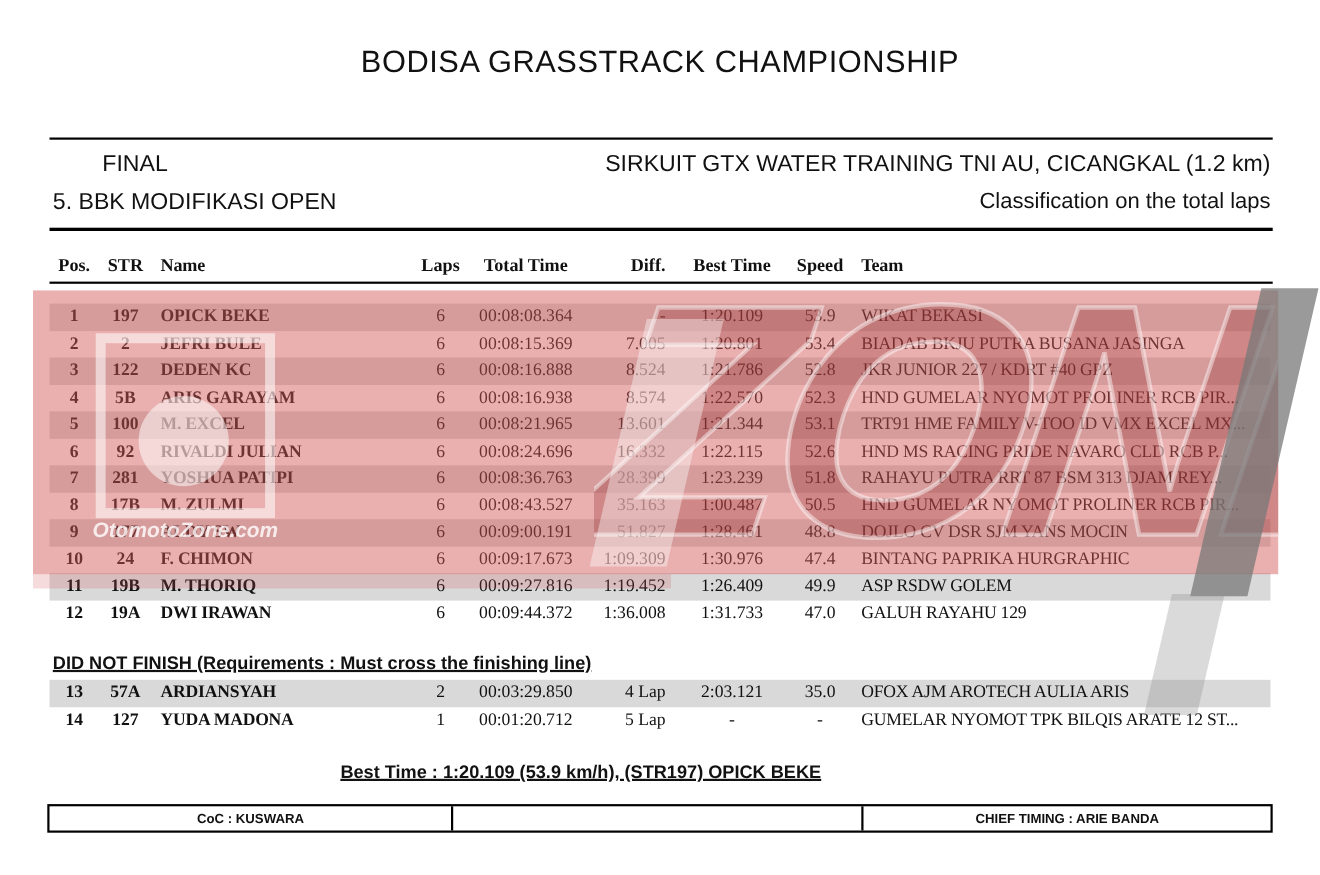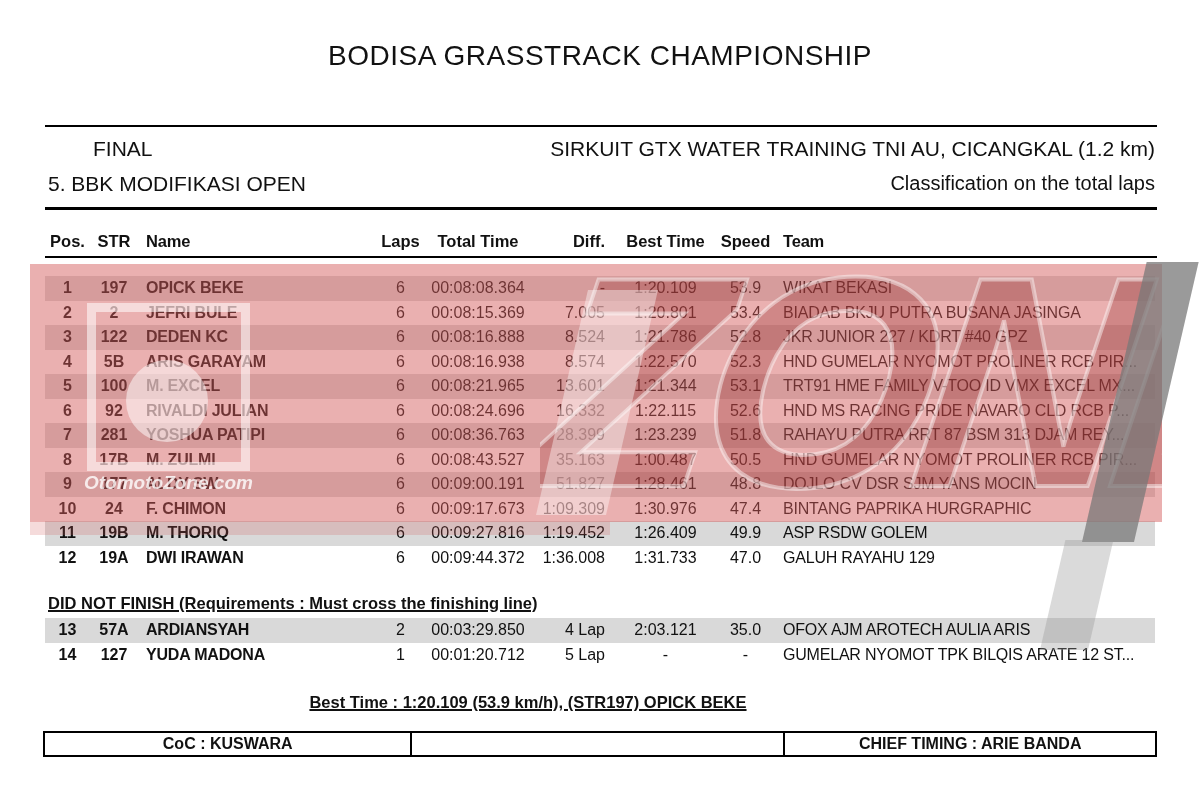--- a/index.html
+++ b/index.html
@@ -13,38 +13,38 @@
   .title{top:40px;left:0;width:1200px;text-align:center;font-size:28px;font-weight:normal;letter-spacing:.5px;}
   .date{top:92px;left:0;width:1200px;text-align:center;font-size:20px;font-weight:bold;}
   .rule{background:#000;}
   .rule1{left:45px;top:125px;width:1112px;height:2px;}
   .meta1{left:48px;right:45px;top:137px;display:flex;justify-content:space-between;font-size:21px;margin-left:45px;}
   .meta2{left:48px;right:45px;top:172px;display:flex;justify-content:space-between;}
   .meta2 .cat{font-size:21px;}
   .meta2 .cls{font-size:20px;}
   .rule2{left:45px;top:207px;width:1112px;height:3px;}
   
-  .grid{display:grid;grid-template-columns:45px 48px 240px 45px 110px 80px 105px 55px 1fr;}
+  .grid{display:grid;grid-template-columns:45px 48px 240px 45px 110px 80px 105px 55px 1fr;font-family:Liberation Serif, serif;}
   .thead{left:45px;top:228px;width:1110px;height:26px;line-height:26px;font-size:16.5px;font-weight:bold;}
   .rule3{left:45px;top:256px;width:1112px;height:2px;}
   .tbody{left:45px;top:276px;width:1110px;}
   .dnfbody{left:45px;top:618px;width:1110px;}
   .trow{height:24.5px;line-height:24.5px;font-size:16px;}
   .trow.stripe{background:#d9d9d9;}
   .cell{white-space:nowrap;overflow:hidden;}
   .c-pos,.c-str{text-align:center;font-weight:bold;}
   .c-name{font-weight:bold;padding-left:8px;letter-spacing:-.2px;}
   .c-laps,.c-total,.c-best,.c-speed{text-align:center;}
   .c-diff{text-align:right;padding-right:8px;}
   .c-team{padding-left:10px;letter-spacing:-.2px;}
   
   .dnf-head{left:48px;top:594px;font-size:16.5px;font-weight:bold;text-decoration:underline;text-decoration-thickness:2px;}
   .bestline{left:0;top:693px;width:1056px;text-align:center;font-size:16.5px;font-weight:bold;text-decoration:underline;text-decoration-thickness:2px;}
   .footer{left:43px;top:731px;width:1114px;height:26px;border:2px solid #000;display:flex;box-sizing:border-box;}
-  .fcell{line-height:22px;font-size:16px;font-weight:bold;text-align:center;box-sizing:border-box;}
+  .fcell{line-height:22px;font-size:12px;font-weight:bold;text-align:center;box-sizing:border-box;}
   .f1{width:33.1%;border-right:2px solid #000;}
   .f2{flex:1;border-right:2px solid #000;}
   .f3{width:33.3%;}
   
   .wm{pointer-events:none;}
   .wm-band{left:30px;top:264px;width:1132px;height:258px;background:rgba(211,90,90,0.48);}
   .wm-band-fade{left:30px;top:522px;width:580px;height:13px;background:rgba(211,90,90,0.22);}
   .wm-square{left:87px;top:303px;width:145px;height:150px;border:9px solid rgba(255,255,255,0.55);}
   .wm-circle{left:126px;top:360px;width:82px;height:82px;border-radius:50%;background:rgba(255,255,255,0.5);}
   .wm-site{left:84px;top:472px;font-size:19px;font-weight:bold;font-style:italic;color:rgba(255,255,255,0.8);white-space:nowrap;}

